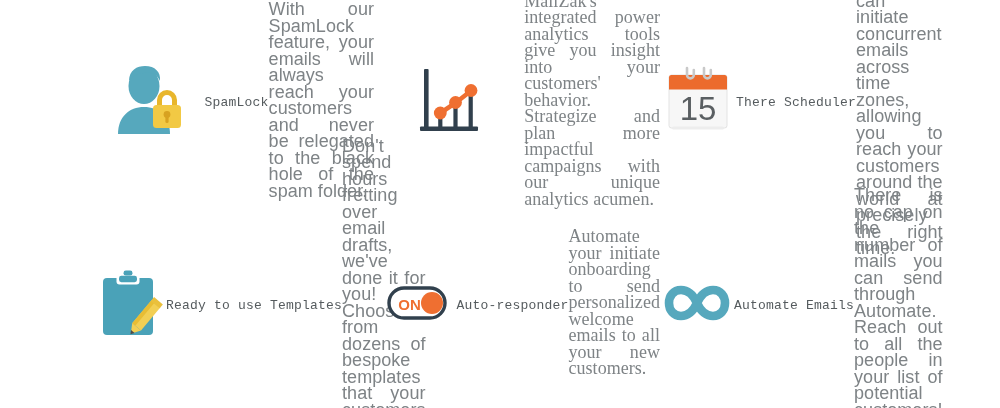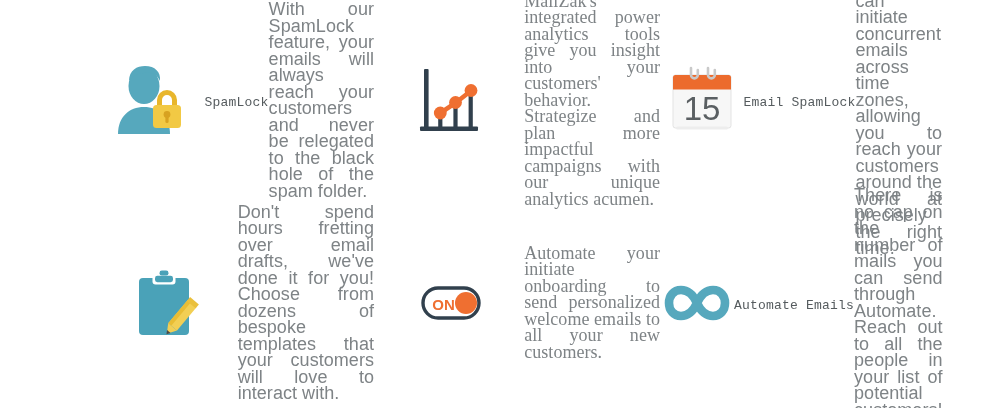--- a/index.html
+++ b/index.html
@@ -134,21 +134,21 @@
           <path d="M9 15.5 a2.5 2.5 0 0 1 2.5-2.5 h53 a2.5 2.5 0 0 1 2.5 2.5 v12 h-58 Z" fill="#ec6b2d"></path>
 
           <path d="M27 6 v7 a3.4 3.4 0 0 0 6.8 0 v-5" fill="none" stroke="#c9c9c9" stroke-width="2.6" stroke-linecap="round"></path>
           <path d="M44 6 v7 a3.4 3.4 0 0 0 6.8 0 v-5" fill="none" stroke="#c9c9c9" stroke-width="2.6" stroke-linecap="round"></path>
 
           <text x="38" y="58" font-family="Liberation Sans, sans-serif" font-size="33" fill="#5a5f62" text-anchor="middle">15</text>
 
           <rect x="12" y="64.5" width="52" height="3" rx="1.5" fill="#ededed"></rect>
         </svg>
       </div>
-      <div class="feature-title">Email SpamLock</div>
+      <div class="feature-title">There Scheduler</div>
       <div class="feature-desc">Our scheduling system can initiate concurrent emails across time zones, allowing you to reach your customers around the world at precisely the right time.</div>
     </div>
   </div>
 
   <div class="row-bottom" style="display:flex; width:1000px;">
 
     <div class="feature-card col-1">
       <div class="icon-wrap">
         <svg class="ico" width="74" height="74" viewBox="0 0 74 74" aria-hidden="true">
 
@@ -160,31 +160,33 @@
 
           <g transform="rotate(40 52 54)">
             <rect x="45" y="34" width="11.5" height="30" fill="#f2cf54"></rect>
             <rect x="45" y="34" width="4" height="30" fill="#e8bd34"></rect>
             <rect x="45" y="30" width="11.5" height="5" fill="#eac03c"></rect>
             <path d="M45 64 h11.5 l-5.75 9 Z" fill="#f2cf54"></path>
             <path d="M48.5 70 h4.6 l-2.35 3.6 Z" fill="#4a4a4a"></path>
           </g>
         </svg>
       </div>
+      <div class="feature-title">Ready to use Templates</div>
       <div class="feature-desc">Don't spend hours fretting over email drafts, we've done it for you! Choose from dozens of bespoke templates that your customers will love to interact with.</div>
     </div>
 
     <div class="feature-card col-2">
       <div class="icon-wrap">
         <svg class="ico" width="74" height="48" viewBox="0 0 74 48" aria-hidden="true">
           <rect x="9" y="9" width="56" height="30" rx="15" fill="#ffffff" stroke="#31404d" stroke-width="3.4"></rect>
           <text x="29.5" y="30.5" font-family="Liberation Sans, sans-serif" font-weight="bold" font-size="15" fill="#ef6f31" text-anchor="middle">ON</text>
           <circle cx="52" cy="24" r="11" fill="#ef6f31"></circle>
         </svg>
       </div>
+      <div class="feature-title">Auto-responder</div>
       <div class="feature-desc">Automate your initiate onboarding to send personalized welcome emails to all your new customers.</div>
     </div>
 
     <div class="feature-card col-3">
       <div class="icon-wrap">
         <svg class="ico" width="74" height="48" viewBox="0 0 74 48" aria-hidden="true">
           <path d="M37 24
                    C32 13 26 11 21 11
                    C13.5 11 9 16.8 9 24
                    C9 31.2 13.5 37 21 37

